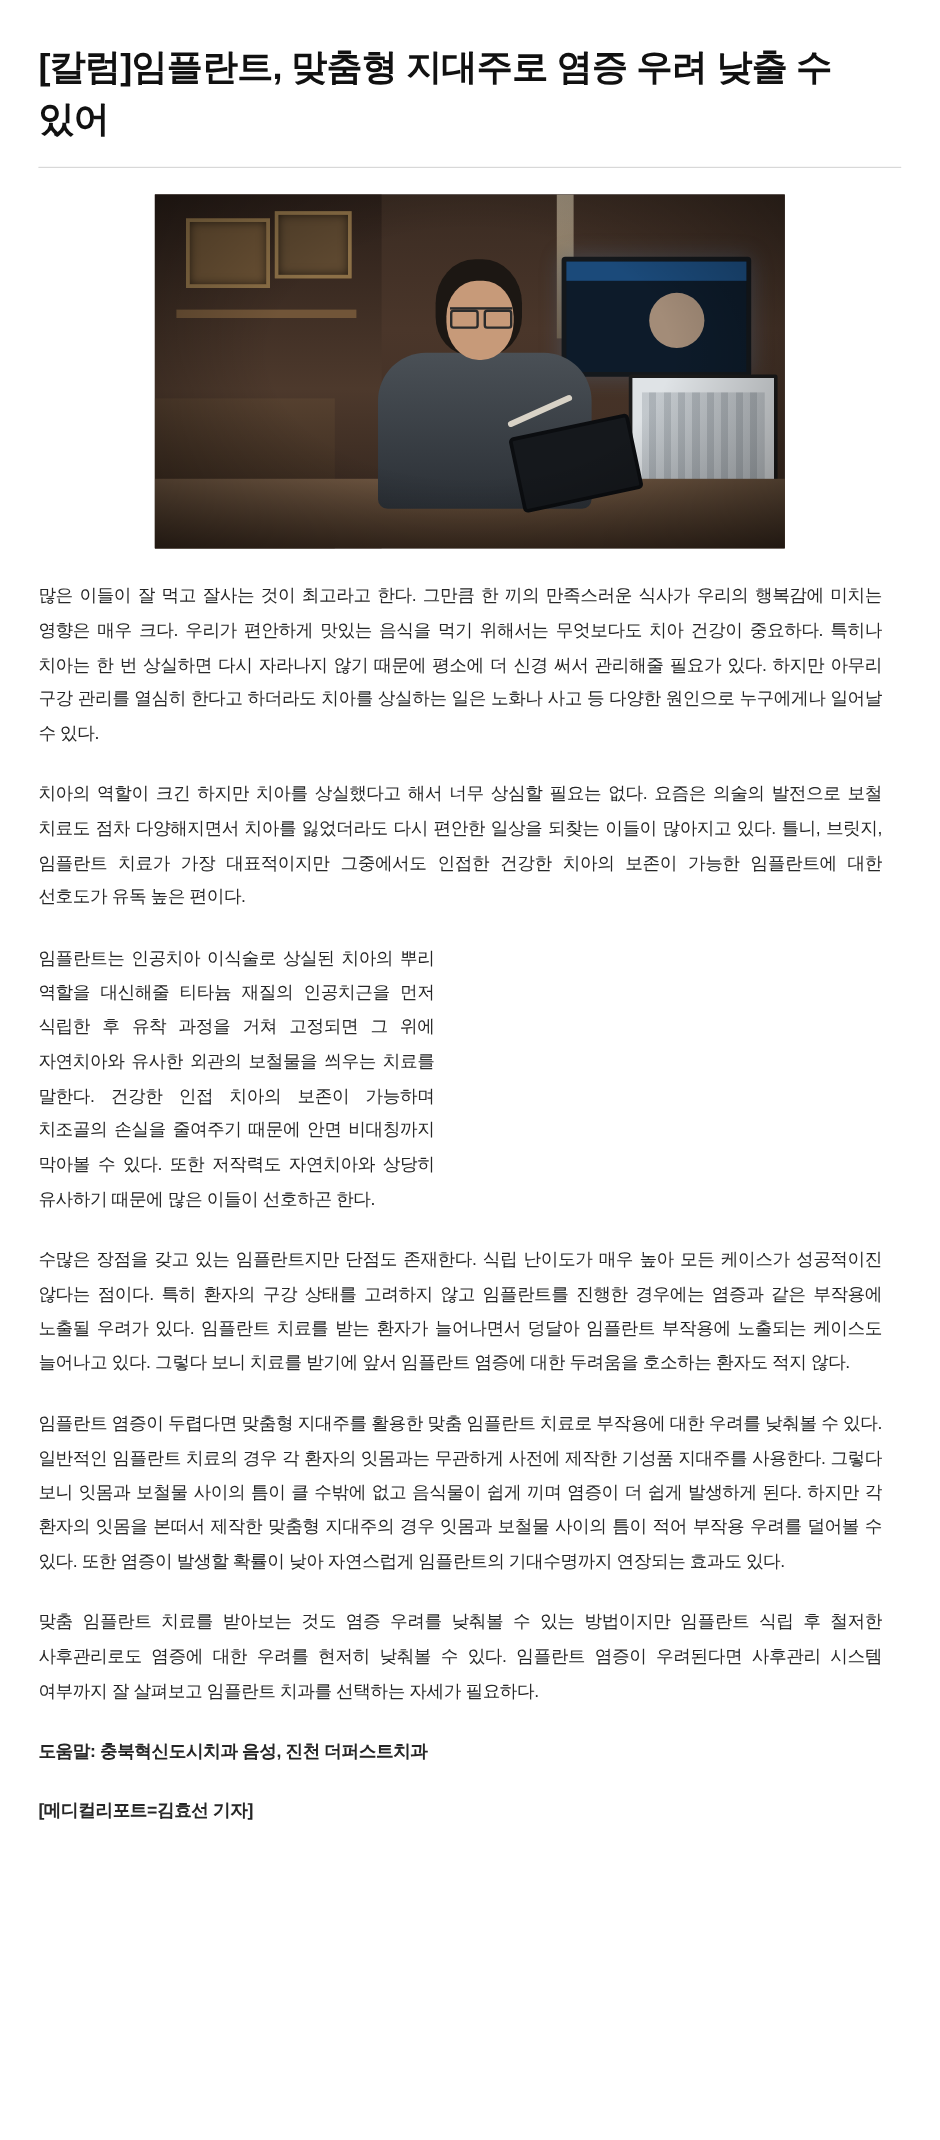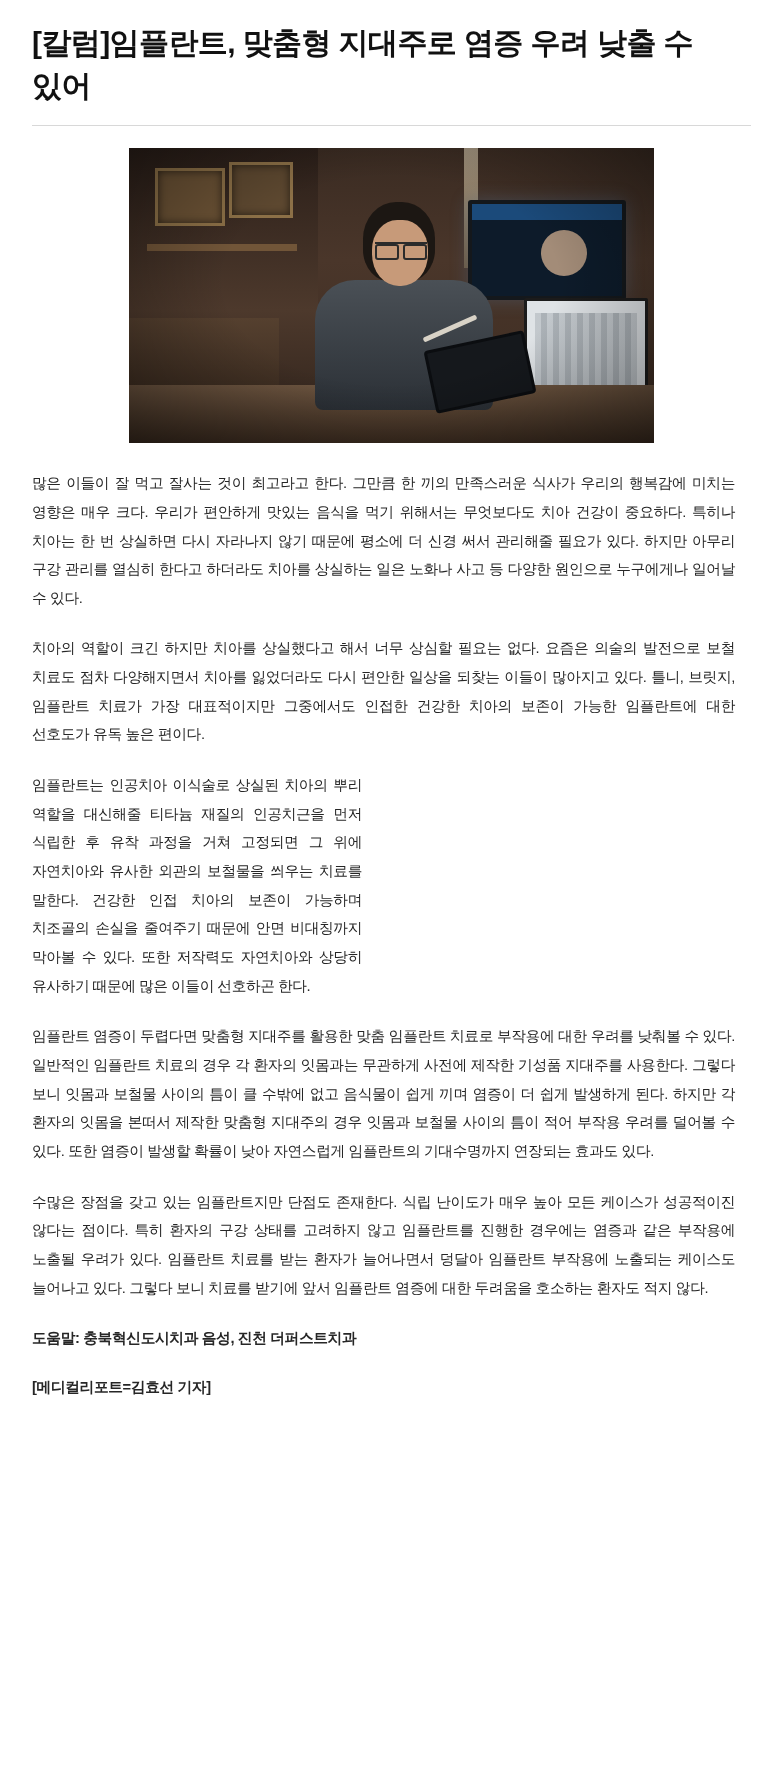--- a/index.html
+++ b/index.html
@@ -19,21 +19,21 @@
     position: relative;
     box-sizing: border-box;
     padding: 0 32px;
   }
   .article-title {
     font-size: 30px;
     line-height: 1.42;
     font-weight: bold;
     color: #111111;
     letter-spacing: -0.6px;
-    padding-top: 22px;
+    padding-top: 36px;
     margin: 0 0 18px 0;
     word-break: keep-all;
   }
   .divider {
     border: none;
     border-top: 1px solid #d8d8d8;
     margin: 0 0 22px 0;
   }
   .figure {
     text-align: center;
@@ -181,21 +181,20 @@
     line-height: 1.95;
     color: #262626;
     margin: 0 16px 22px 0;
     text-align: justify;
     letter-spacing: -0.35px;
     word-break: keep-all;
   }
   .body-copy p.narrow {
     width: 330px;
     text-align: justify;
-    font-family: Liberation Serif, serif;
   }
   .body-copy p.credit,
   .body-copy p.byline {
     text-align: left;
     margin-bottom: 20px;
     font-weight: bold;
   }
   .body-copy p:last-child { margin-bottom: 0; }
   .tail-space { height: 40px; }
 </style>
@@ -232,20 +231,21 @@
       <div class="tablet"></div>
       <div class="pen"></div>
       <div class="vignette"></div>
     </div>
   </div>
 
   <div class="body-copy">
     <p>많은 이들이 잘 먹고 잘사는 것이 최고라고 한다. 그만큼 한 끼의 만족스러운 식사가 우리의 행복감에 미치는 영향은 매우 크다. 우리가 편안하게 맛있는 음식을 먹기 위해서는 무엇보다도 치아 건강이 중요하다. 특히나 치아는 한 번 상실하면 다시 자라나지 않기 때문에 평소에 더 신경 써서 관리해줄 필요가 있다. 하지만 아무리 구강 관리를 열심히 한다고 하더라도 치아를 상실하는 일은 노화나 사고 등 다양한 원인으로 누구에게나 일어날 수 있다.</p>
     <p>치아의 역할이 크긴 하지만 치아를 상실했다고 해서 너무 상심할 필요는 없다. 요즘은 의술의 발전으로 보철 치료도 점차 다양해지면서 치아를 잃었더라도 다시 편안한 일상을 되찾는 이들이 많아지고 있다. 틀니, 브릿지, 임플란트 치료가 가장 대표적이지만 그중에서도 인접한 건강한 치아의 보존이 가능한 임플란트에 대한 선호도가 유독 높은 편이다.</p>
     <p class="narrow">임플란트는 인공치아 이식술로 상실된 치아의 뿌리 역할을 대신해줄 티타늄 재질의 인공치근을 먼저 식립한 후 유착 과정을 거쳐 고정되면 그 위에 자연치아와 유사한 외관의 보철물을 씌우는 치료를 말한다. 건강한 인접 치아의 보존이 가능하며 치조골의 손실을 줄여주기 때문에 안면 비대칭까지 막아볼 수 있다. 또한 저작력도 자연치아와 상당히 유사하기 때문에 많은 이들이 선호하곤 한다.</p>
+    <p>수많은 장점을 갖고 있는 임플란트지만 단점도 존재한다. 식립 난이도가 매우 높아 모든 케이스가 성공적이진 않다는 점이다. 특히 환자의 구강 상태를 고려하지 않고 임플란트를 진행한 경우에는 염증과 같은 부작용에 노출될 우려가 있다. 임플란트 치료를 받는 환자가 늘어나면서 덩달아 임플란트 부작용에 노출되는 케이스도 늘어나고 있다. 그렇다 보니 치료를 받기에 앞서 임플란트 염증에 대한 두려움을 호소하는 환자도 적지 않다.</p>
     <p>임플란트 염증이 두렵다면 맞춤형 지대주를 활용한 맞춤 임플란트 치료로 부작용에 대한 우려를 낮춰볼 수 있다. 일반적인 임플란트 치료의 경우 각 환자의 잇몸과는 무관하게 사전에 제작한 기성품 지대주를 사용한다. 그렇다 보니 잇몸과 보철물 사이의 틈이 클 수밖에 없고 음식물이 쉽게 끼며 염증이 더 쉽게 발생하게 된다. 하지만 각 환자의 잇몸을 본떠서 제작한 맞춤형 지대주의 경우 잇몸과 보철물 사이의 틈이 적어 부작용 우려를 덜어볼 수 있다. 또한 염증이 발생할 확률이 낮아 자연스럽게 임플란트의 기대수명까지 연장되는 효과도 있다.</p>
-    <p>수많은 장점을 갖고 있는 임플란트지만 단점도 존재한다. 식립 난이도가 매우 높아 모든 케이스가 성공적이진 않다는 점이다. 특히 환자의 구강 상태를 고려하지 않고 임플란트를 진행한 경우에는 염증과 같은 부작용에 노출될 우려가 있다. 임플란트 치료를 받는 환자가 늘어나면서 덩달아 임플란트 부작용에 노출되는 케이스도 늘어나고 있다. 그렇다 보니 치료를 받기에 앞서 임플란트 염증에 대한 두려움을 호소하는 환자도 적지 않다.</p>
+    <p>맞춤 임플란트 치료를 받아보는 것도 염증 우려를 낮춰볼 수 있는 방법이지만 임플란트 식립 후 철저한 사후관리로도 염증에 대한 우려를 현저히 낮춰볼 수 있다. 임플란트 염증이 우려된다면 사후관리 시스템 여부까지 잘 살펴보고 임플란트 치과를 선택하는 자세가 필요하다.</p>
     <p class="credit">도움말: 충북혁신도시치과 음성, 진천 더퍼스트치과</p>
     <p class="byline">[메디컬리포트=김효선 기자]</p>
   </div>
 
   <div class="tail-space"></div>
 </div>
 
 </body></html>

